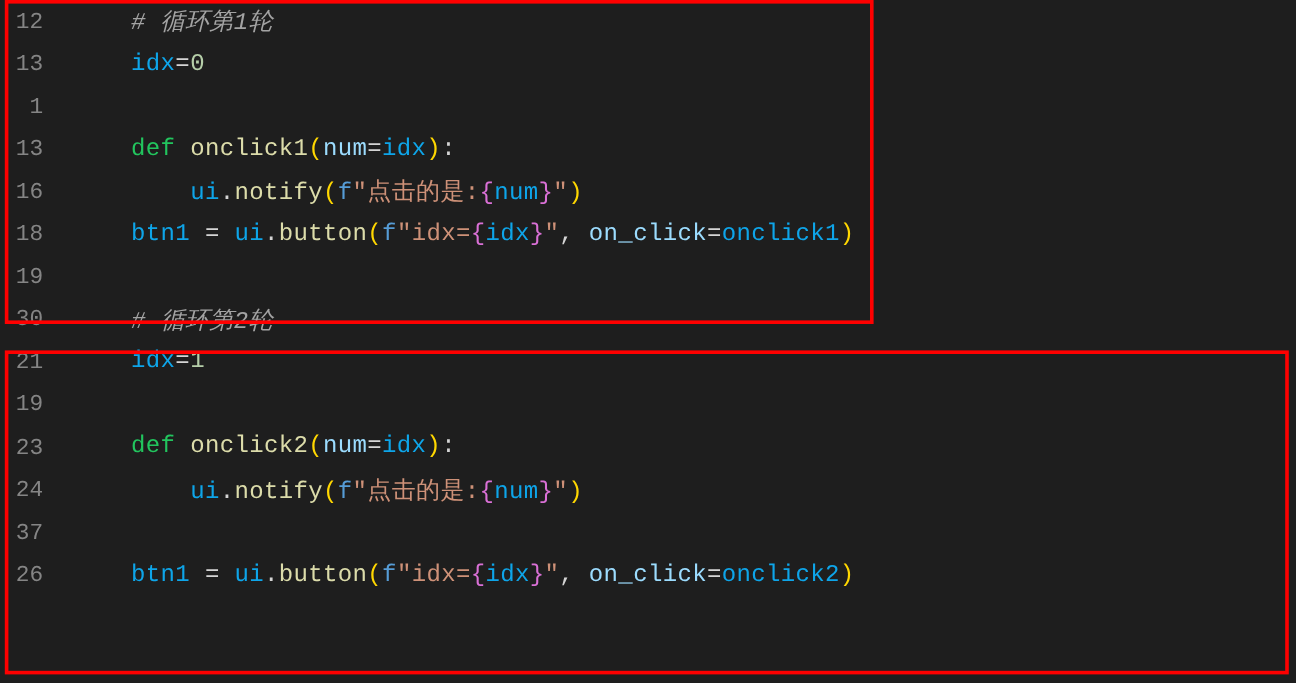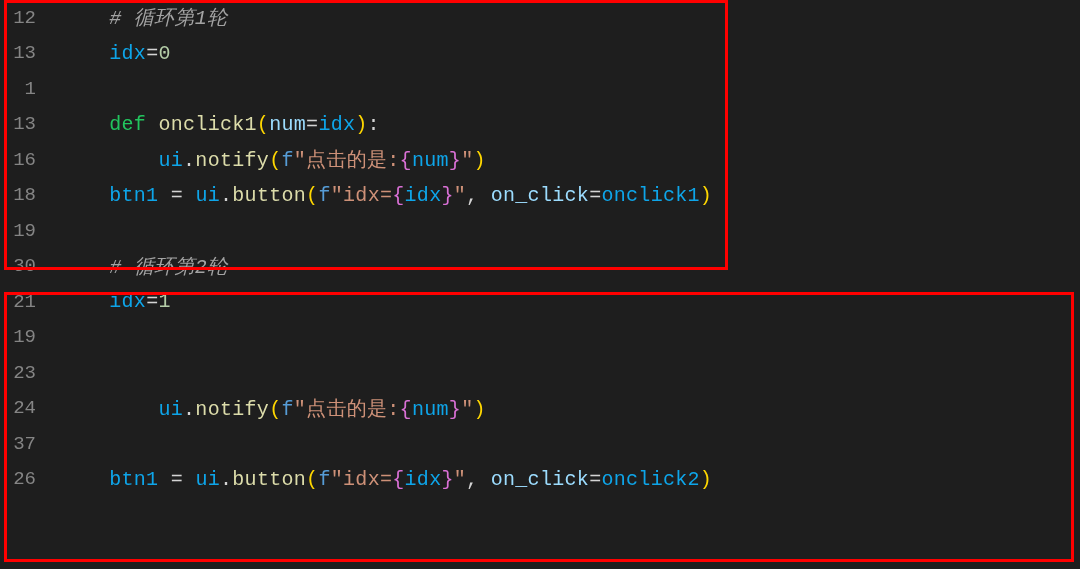--- a/index.html
+++ b/index.html
@@ -87,20 +87,20 @@
     <div class="line"><div class="gutter">12</div><div class="code"><span>    </span><span class="tok-comment"># 循环第1轮</span></div></div>
     <div class="line"><div class="gutter">13</div><div class="code"><span>    </span><span class="tok-var">idx</span><span class="tok-op">=</span><span class="tok-num">0</span></div></div>
     <div class="line"><div class="gutter">1</div><div class="code"><span></span></div></div>
     <div class="line"><div class="gutter">13</div><div class="code"><span>    </span><span class="tok-keyword-def">def</span><span> </span><span class="tok-fn">onclick1</span><span class="tok-brace-yellow">(</span><span class="tok-param">num</span><span class="tok-op">=</span><span class="tok-var">idx</span><span class="tok-brace-yellow">)</span><span class="tok-punct">:</span></div></div>
     <div class="line"><div class="gutter">16</div><div class="code"><span>    </span><span class="guide"></span><span>    </span><span class="tok-var">ui</span><span class="tok-punct">.</span><span class="tok-fn">notify</span><span class="tok-brace-yellow">(</span><span class="tok-keyword">f</span><span class="tok-str">"点击的是:</span><span class="tok-brace-pink">{</span><span class="tok-var">num</span><span class="tok-brace-pink">}</span><span class="tok-str">"</span><span class="tok-brace-yellow">)</span></div></div>
     <div class="line"><div class="gutter">18</div><div class="code"><span>    </span><span class="tok-var">btn1</span><span> </span><span class="tok-op">=</span><span> </span><span class="tok-var">ui</span><span class="tok-punct">.</span><span class="tok-fn">button</span><span class="tok-brace-yellow">(</span><span class="tok-keyword">f</span><span class="tok-str">"idx=</span><span class="tok-brace-pink">{</span><span class="tok-var">idx</span><span class="tok-brace-pink">}</span><span class="tok-str">"</span><span class="tok-punct">, </span><span class="tok-param">on_click</span><span class="tok-op">=</span><span class="tok-var">onclick1</span><span class="tok-brace-yellow">)</span></div></div>
     <div class="line"><div class="gutter">19</div><div class="code"><span></span></div></div>
     <div class="line"><div class="gutter">30</div><div class="code"><span>    </span><span class="tok-comment"># 循环第2轮</span></div></div>
     <div class="line"><div class="gutter">21</div><div class="code"><span>    </span><span class="tok-var">idx</span><span class="tok-op">=</span><span class="tok-num">1</span></div></div>
     <div class="line"><div class="gutter">19</div><div class="code"><span></span></div></div>
-    <div class="line"><div class="gutter">23</div></div>
+    <div class="line"><div class="gutter">23</div><div class="code"><span>    </span><span class="tok-keyword-def">def</span><span> </span><span class="tok-fn">onclick2</span><span class="tok-brace-yellow">(</span><span class="tok-param">num</span><span class="tok-op">=</span><span class="tok-var">idx</span><span class="tok-brace-yellow">)</span><span class="tok-punct">:</span></div></div>
     <div class="line"><div class="gutter">24</div><div class="code"><span>    </span><span class="guide"></span><span>    </span><span class="tok-var">ui</span><span class="tok-punct">.</span><span class="tok-fn">notify</span><span class="tok-brace-yellow">(</span><span class="tok-keyword">f</span><span class="tok-str">"点击的是:</span><span class="tok-brace-pink">{</span><span class="tok-var">num</span><span class="tok-brace-pink">}</span><span class="tok-str">"</span><span class="tok-brace-yellow">)</span></div></div>
     <div class="line"><div class="gutter">37</div><div class="code"><span></span></div></div>
     <div class="line"><div class="gutter">26</div><div class="code"><span>    </span><span class="tok-var">btn1</span><span> </span><span class="tok-op">=</span><span> </span><span class="tok-var">ui</span><span class="tok-punct">.</span><span class="tok-fn">button</span><span class="tok-brace-yellow">(</span><span class="tok-keyword">f</span><span class="tok-str">"idx=</span><span class="tok-brace-pink">{</span><span class="tok-var">idx</span><span class="tok-brace-pink">}</span><span class="tok-str">"</span><span class="tok-punct">, </span><span class="tok-param">on_click</span><span class="tok-op">=</span><span class="tok-var">onclick2</span><span class="tok-brace-yellow">)</span></div></div>
   </div>
 
 <div class="highlight-box box1"></div>
 <div class="highlight-box box2"></div>
 
 </body></html>

